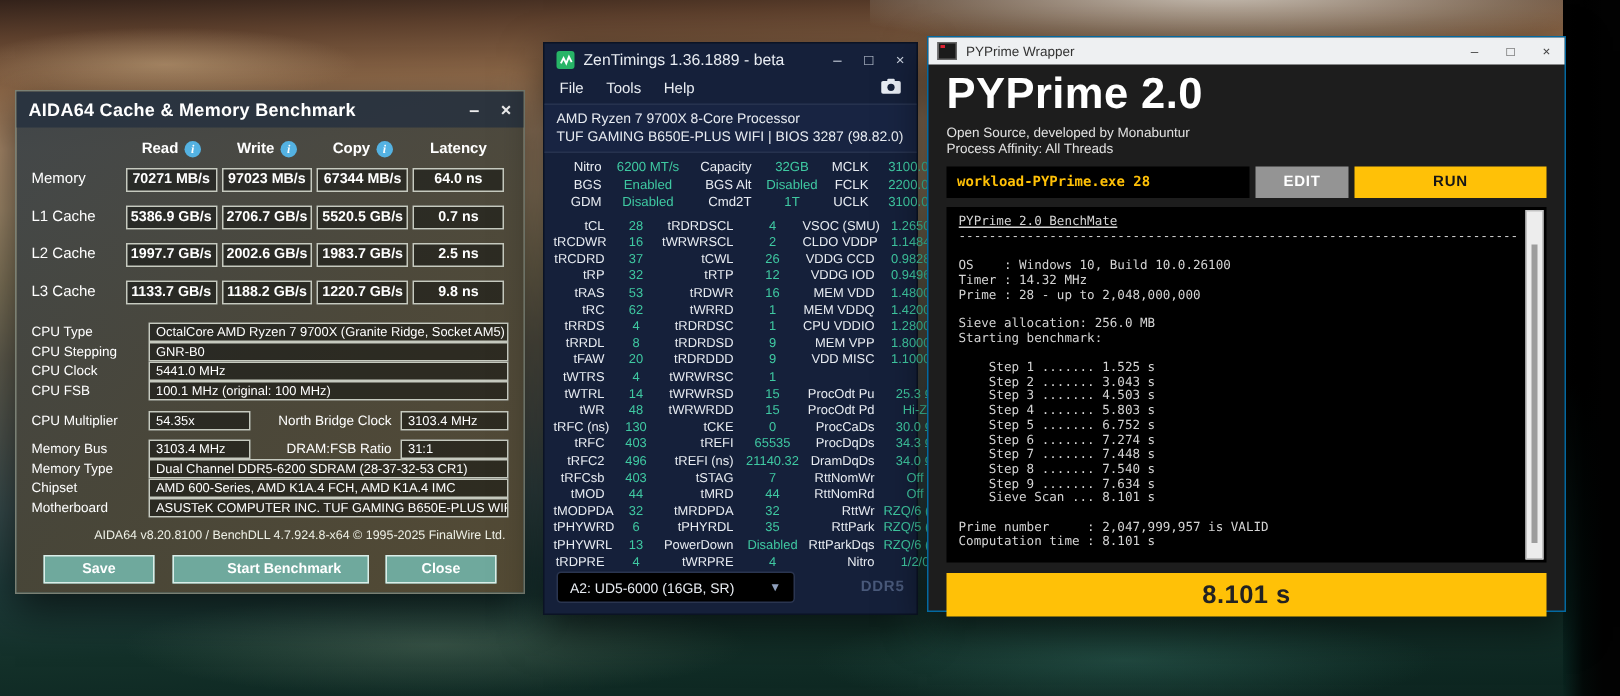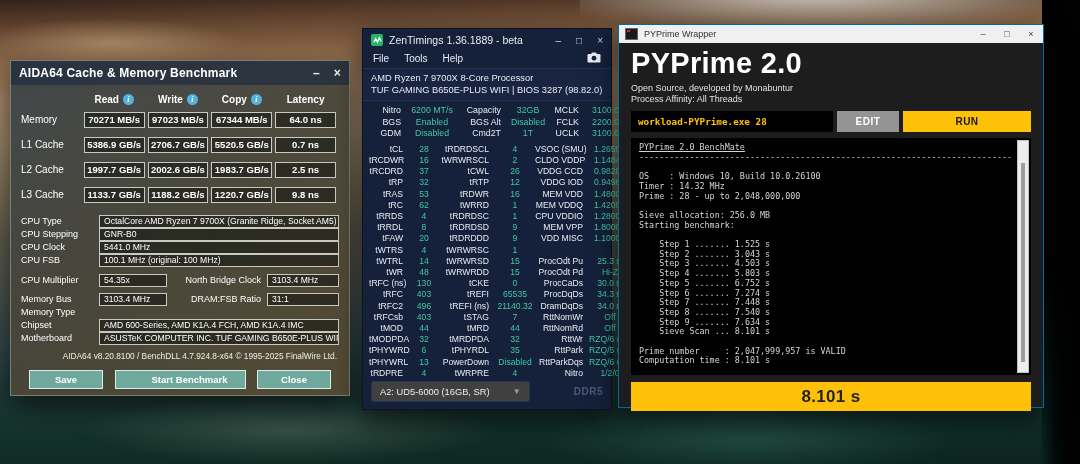--- a/index.html
+++ b/index.html
@@ -77,21 +77,21 @@
   .zen-cpu{border-top:1px solid #26324e;border-bottom:1px solid #26324e;background:#182442;
     padding:3px 8px 4px;font-size:9.3px;line-height:12px;white-space:nowrap;overflow:hidden;}
   .zen-grid{display:grid;}
   .zen-top{grid-template-columns:38px 50px 50px 42px 36px 46px;padding:4px 6px 0;
     font-size:8.8px;line-height:11.6px;}
   .zen-main{grid-template-columns:40px 30px 56px 40px 54px 42px;padding:4px 6px 0;
     font-size:8.6px;line-height:11.2px;}
   .zl{text-align:right;padding-right:6px;white-space:nowrap;color:#e8ecf2;}
   .zv{text-align:center;white-space:nowrap;color:#3fc9a2;}
   .zen-bottom{position:absolute;left:8px;right:8px;bottom:7px;display:flex;align-items:center;gap:8px;}
-  .zen-dd{flex:1;height:19px;background:#404040;border:1px solid #2a3550;border-radius:3px;
+  .zen-dd{flex:1;height:19px;background:#000000;border:1px solid #2a3550;border-radius:3px;
     display:flex;align-items:center;padding:0 8px;font-size:9.3px;cursor:pointer;}
   .zen-dd .caret{margin-left:auto;color:#8fa0bd;font-size:8px;}
   .zen-ddr{color:#49597a;font-size:10px;font-weight:bold;letter-spacing:.5px;padding-left:36px;}
 
   
   .pyp{left:618px;top:24px;width:424px;height:382px;background:#1d1d1d;border:1px solid #0369a1;}
   .pyp-titlebar{height:18px;background:#eef0f2;display:flex;align-items:center;gap:6px;
     padding:0 0 0 6px;font-size:9px;color:#333;}
   .pyp-appicon{width:11px;height:10px;background:#1b1b1b;border:1px solid #666;position:relative;}
   .pyp-appicon:before{content:"";position:absolute;left:1px;top:1px;width:3px;height:2px;background:#d23;}
@@ -218,20 +218,21 @@
         <span class="info-label">Memory Bus</span>
         <div class="ibox small">3103.4 MHz</div>
         <span class="mid-label">DRAM:FSB Ratio</span>
         <div class="ibox right">31:1</div>
       </div>
     </div>
 
     <div class="aida-info" id="aida-info2" style="margin-top:1px;">
         <div class="info-row">
           <div class="info-label">Memory Type</div>
+          <div class="ibox">Dual Channel DDR5-6200 SDRAM  (28-37-32-53 CR1)</div>
         </div>
         <div class="info-row">
           <div class="info-label">Chipset</div>
           <div class="ibox">AMD 600-Series, AMD K1A.4 FCH, AMD K1A.4 IMC</div>
         </div>
         <div class="info-row">
           <div class="info-label">Motherboard</div>
           <div class="ibox">ASUSTeK COMPUTER INC. TUF GAMING B650E-PLUS WIFI</div>
         </div>
       </div>

